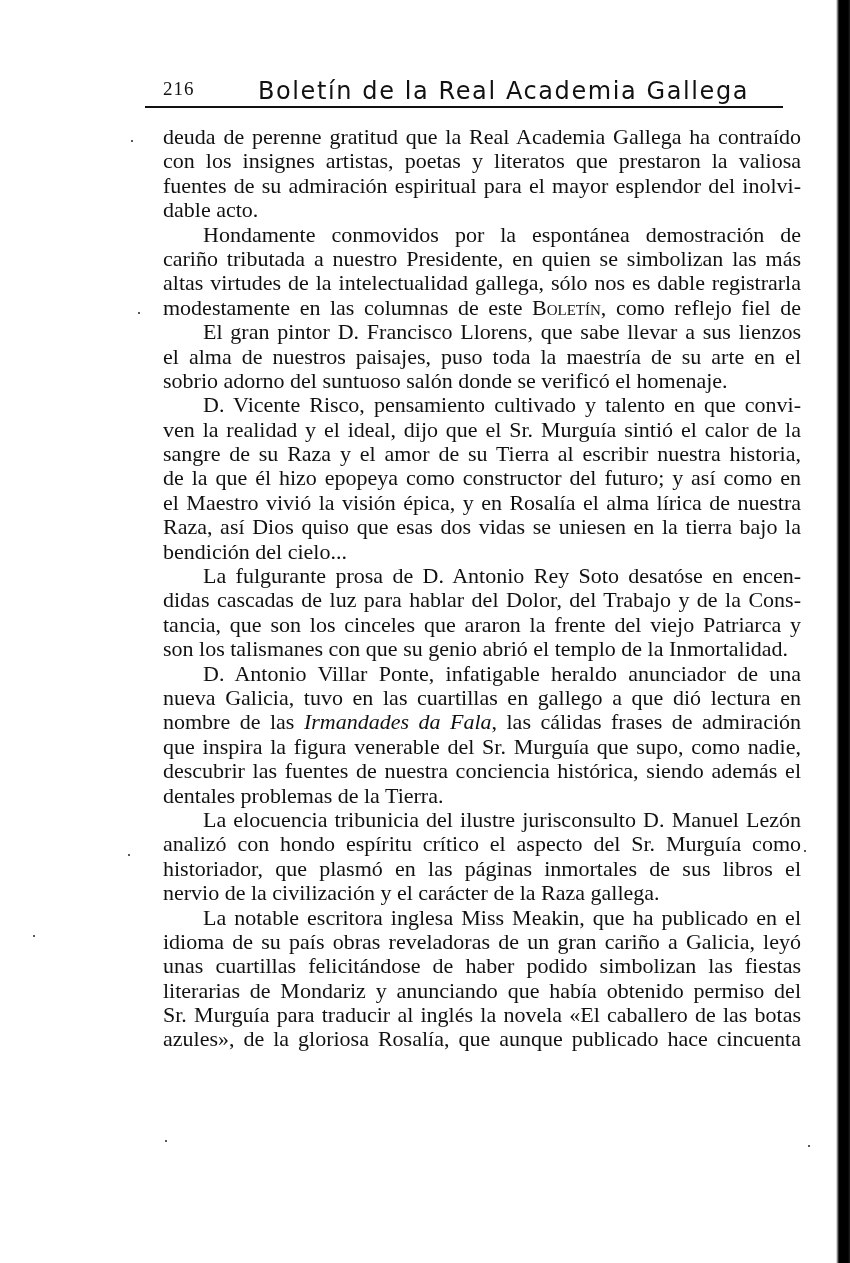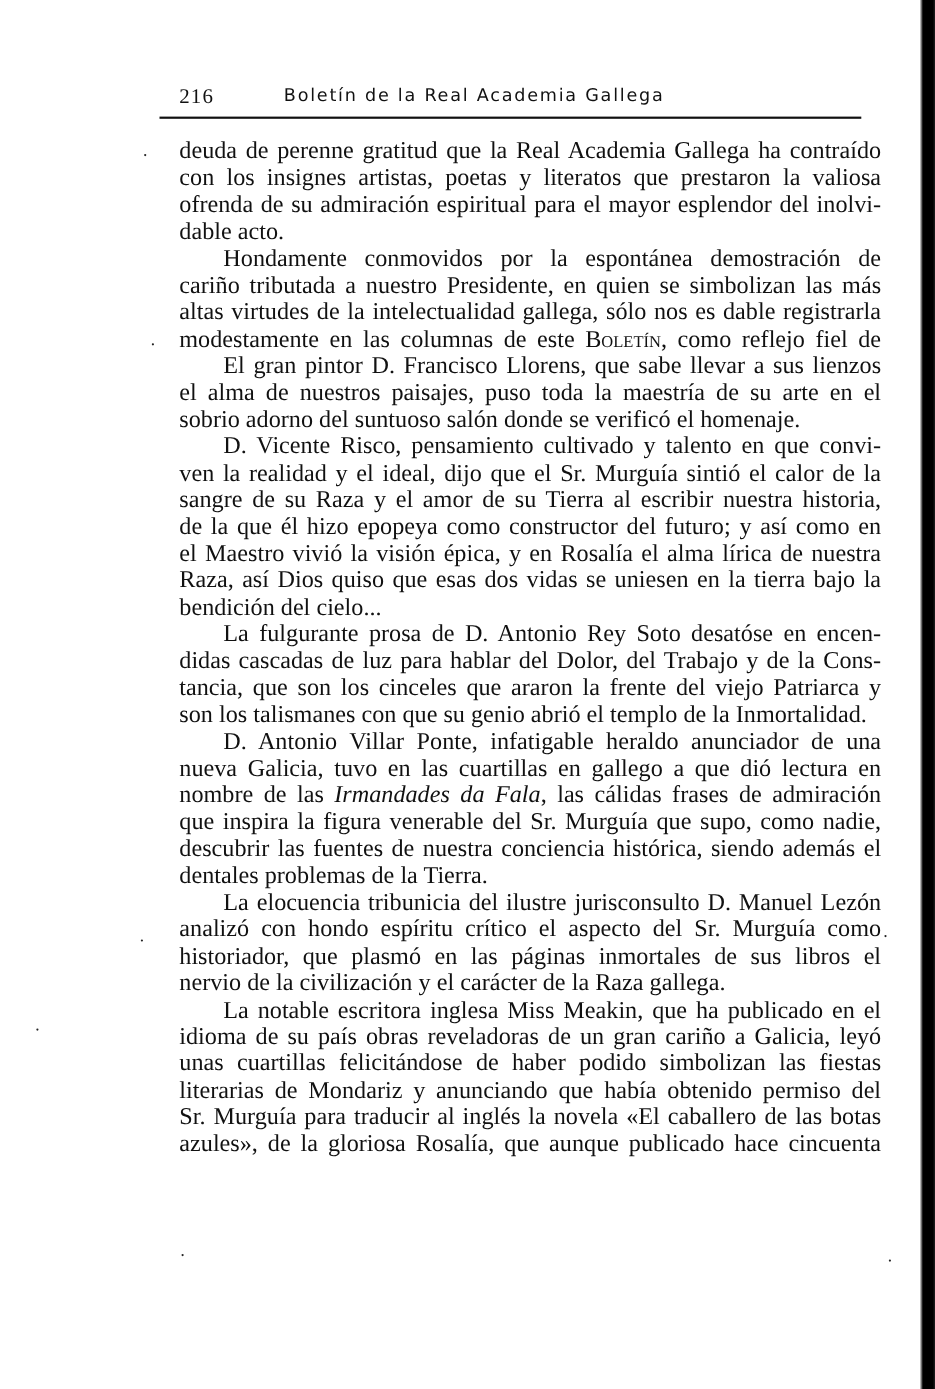--- a/index.html
+++ b/index.html
@@ -7,21 +7,21 @@
     width: 850px; height: 1263px; background: #ffffff; position: relative; overflow: hidden;
     font-family: "DejaVu Serif", "Liberation Serif", serif; color: #111;
   }
   .page { position: absolute; left: 0; top: 0; width: 850px; height: 1013px; }
   .header { position: absolute; left: 145px; top: 78px; width: 638px; height: 28px; }
   .page-number {
     position: absolute; left: 18px; top: 0; font-size: 19px; letter-spacing: 1px;
     font-family: "Liberation Serif", serif;
   }
   .running-title {
-    position: absolute; left: 113px; top: -1px; font-size: 16px; letter-spacing: 1.6px;
+    position: absolute; left: 113px; top: -1px; font-size: 24px; letter-spacing: 1.6px;
     font-family: "DejaVu Sans", sans-serif; font-weight: normal;
   }
   .header-rule {
     position: absolute; left: 145px; top: 106px; width: 638px; height: 2px; background: #111;
   }
   .body-text {
     position: absolute; left: 163px; top: 125px; width: 638px;
     font-family: "Liberation Serif", serif; font-size: 22px; line-height: 24.4px;
   }
   .line {
@@ -44,21 +44,21 @@
   <div class="header">
     <span class="page-number">216</span>
     <span class="running-title">Boletín de la Real Academia Gallega</span>
   </div>
   <div class="header-rule"></div>
 
   <div class="body-text" id="body-text">
       <div>
         <span class="line">deuda de perenne gratitud que la Real Academia Gallega ha contraído</span>
         <span class="line">con los insignes artistas, poetas y literatos que prestaron la valiosa</span>
-        <span class="line">ofrenda de su admiración espiritual para el mayor esplendor del inolvi-</span>
+        <span class="line">fuentes de su admiración espiritual para el mayor esplendor del inolvi-</span>
         <span class="line last">dable acto.</span>
       </div>
       <div>
         <span class="line indent">Hondamente conmovidos por la espontánea demostración de</span>
         <span class="line">cariño tributada a nuestro Presidente, en quien se simbolizan las más</span>
         <span class="line">altas virtudes de la intelectualidad gallega, sólo nos es dable registrarla</span>
         <span class="line">modestamente en las columnas de este <span class="sc">Boletín</span>, como reflejo fiel de</span>
       </div>
       <div>
         <span class="line indent">El gran pintor D. Francisco Llorens, que sabe llevar a sus lienzos</span>

